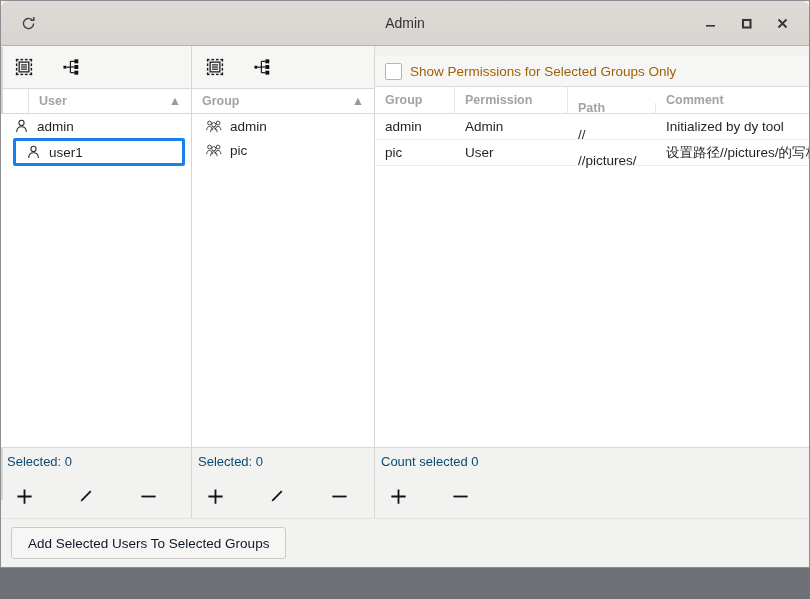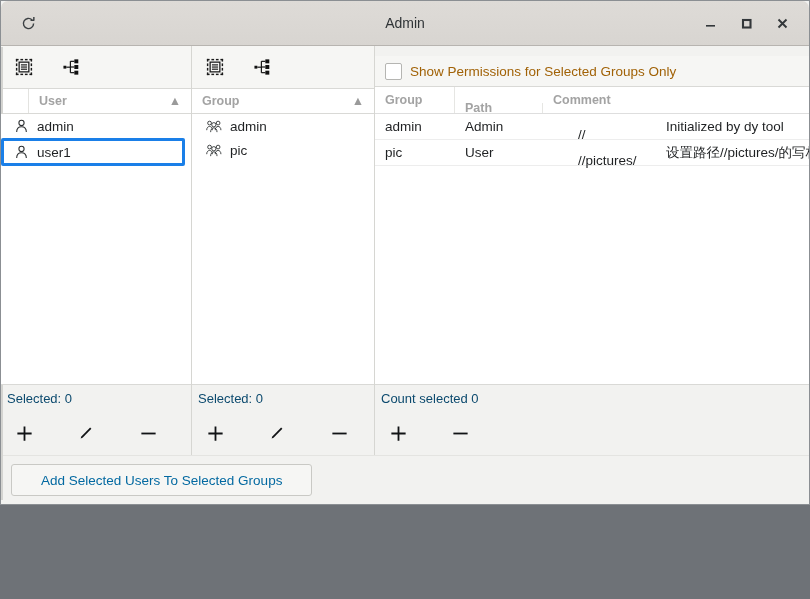--- a/index.html
+++ b/index.html
@@ -10,21 +10,21 @@
     width: 810px;
     height: 599px;
     background: #6e7277;
     font-family: "Liberation Sans", sans-serif;
     overflow: hidden;
   }
   .window {
     position: absolute;
     left: 0; top: 0;
     width: 810px;
-    height: 505px;
+    height: 568px;
     box-sizing: border-box;
     background: #f2f2f0;
     border: 1px solid #8b8f93;
     display: flex;
     flex-direction: column;
     overflow: hidden;
   }
 
   
   .titlebar {
@@ -162,21 +162,21 @@
     display: flex;
     align-items: center;
     flex: 0 0 22px;
     color: #2c2f31;
   }
   .list-row.selected {
     border: 3px solid #1a7fe8;
     border-radius: 2px;
     padding-left: 11px;
     height: 28px;
-    margin: 0 6px 0 0;
+    margin: 0 6px 0 12px;
     background: #ffffff;
   }
   .group-row { padding-left: 14px; }
   .group-row .ric { flex: 0 0 24px; width: 24px; }
 
   
   .status {
     height: 26px;
     flex: 0 0 26px;
     display: flex;
@@ -277,28 +277,28 @@
     flex: 0 0 48px;
     height: 48px;
     display: flex;
     align-items: center;
     padding-left: 10px;
     background: #f2f2f0;
     border-top: 1px solid #e4e4e1;
   }
   .big-btn {
     height: 32px;
-    padding: 0 29px;
+    padding: 0 16px;
     display: flex;
     align-items: center;
     background: #f6f6f4;
     border: 1px solid #c9c9c5;
     border-radius: 3px;
     font-size: 13.5px;
-    color: #0369a1;
+    color: #0f172a;
     font-family: "Liberation Sans", sans-serif;
     cursor: pointer;
   }
   .leftedge {
     position: absolute;
     left: 0; top: 46px;
     width: 2px;
     height: 453px;
     background: #d4d4d1;
   }
@@ -545,20 +545,21 @@
 
       <div class="panel-perm">
         <div class="perm-check-row">
           <div class="chk"></div>
           <div class="chk-label">Show Permissions for Selected Groups Only</div>
         </div>
 
         <div class="ptable">
           <div class="pt-head">
             <div class="cell c1">Group</div>
+            <div class="cell c2">Permission</div>
             <div class="cell c3">Path</div>
             <div class="cell c4">Comment</div>
           </div>
           <div class="pt-row">
             <div class="cell c1">admin</div>
             <div class="cell c2">Admin</div>
             <div class="cell c3">//</div>
             <div class="cell c4">Initialized by dy tool</div>
           </div>
           <div class="pt-row">

